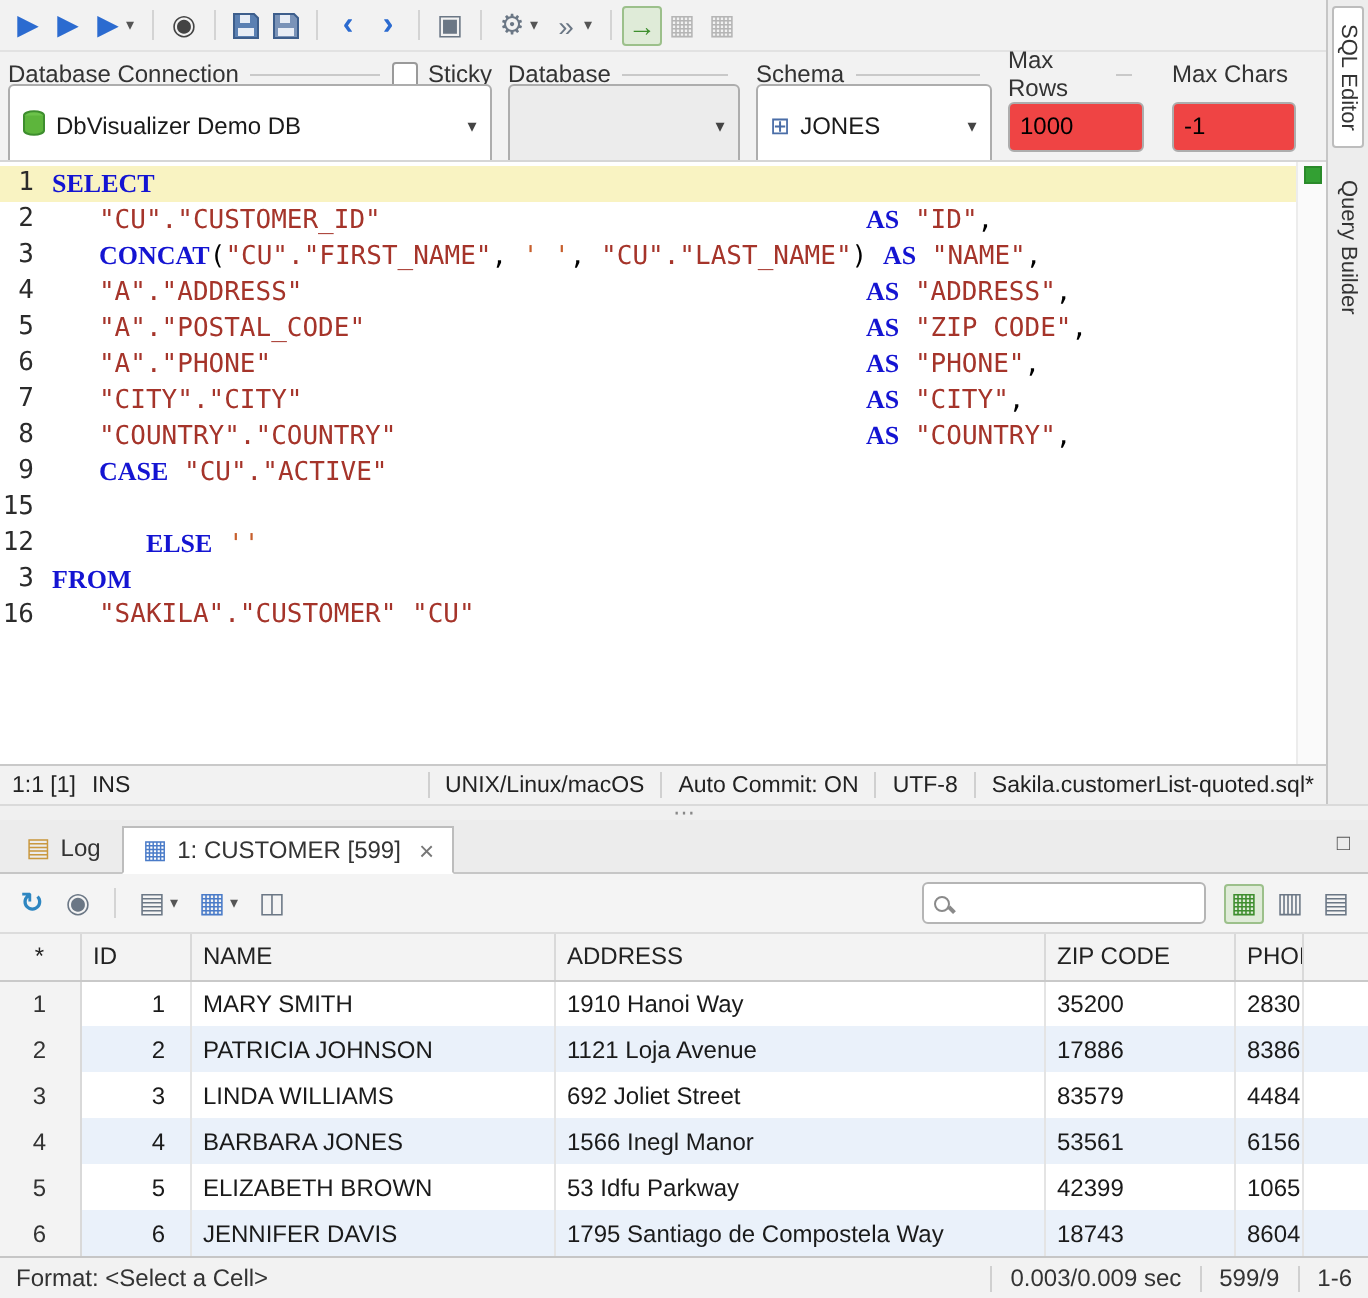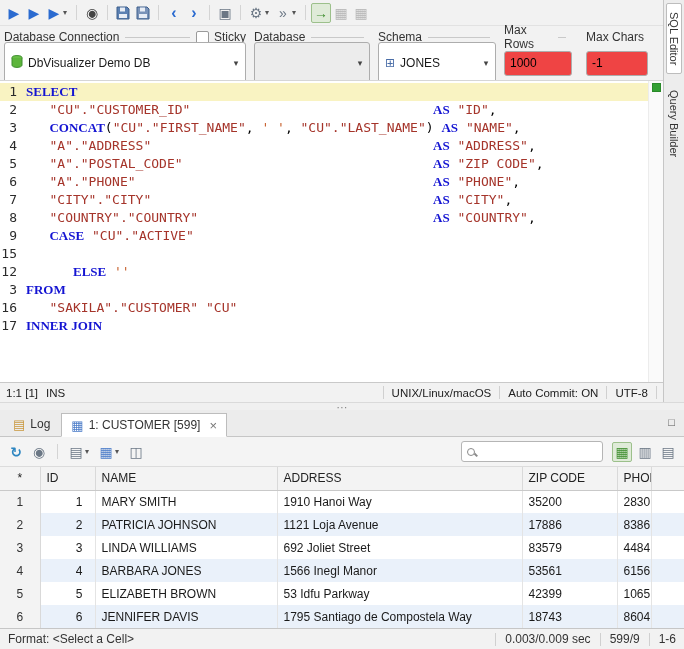--- a/index.html
+++ b/index.html
@@ -206,38 +206,38 @@
             <div class="code-line"><span class="gutter-num">4</span><span><span class="tk-p">   </span><span class="tk-i">"A"."ADDRESS"</span><span class="tk-p">                                    </span><span class="tk-k">AS</span><span class="tk-p"> </span><span class="tk-i">"ADDRESS"</span><span class="tk-p">,</span></span></div>
             <div class="code-line"><span class="gutter-num">5</span><span><span class="tk-p">   </span><span class="tk-i">"A"."POSTAL_CODE"</span><span class="tk-p">                                </span><span class="tk-k">AS</span><span class="tk-p"> </span><span class="tk-i">"ZIP CODE"</span><span class="tk-p">,</span></span></div>
             <div class="code-line"><span class="gutter-num">6</span><span><span class="tk-p">   </span><span class="tk-i">"A"."PHONE"</span><span class="tk-p">                                      </span><span class="tk-k">AS</span><span class="tk-p"> </span><span class="tk-i">"PHONE"</span><span class="tk-p">,</span></span></div>
             <div class="code-line"><span class="gutter-num">7</span><span><span class="tk-p">   </span><span class="tk-i">"CITY"."CITY"</span><span class="tk-p">                                    </span><span class="tk-k">AS</span><span class="tk-p"> </span><span class="tk-i">"CITY"</span><span class="tk-p">,</span></span></div>
             <div class="code-line"><span class="gutter-num">8</span><span><span class="tk-p">   </span><span class="tk-i">"COUNTRY"."COUNTRY"</span><span class="tk-p">                              </span><span class="tk-k">AS</span><span class="tk-p"> </span><span class="tk-i">"COUNTRY"</span><span class="tk-p">,</span></span></div>
             <div class="code-line"><span class="gutter-num">9</span><span><span class="tk-p">   </span><span class="tk-k">CASE</span><span class="tk-p"> </span><span class="tk-i">"CU"."ACTIVE"</span></span></div>
             <div class="code-line"><span class="gutter-num">15</span></div>
             <div class="code-line"><span class="gutter-num">12</span><span><span class="tk-p">      </span><span class="tk-k">ELSE</span><span class="tk-p"> </span><span class="tk-s">''</span></span></div>
             <div class="code-line"><span class="gutter-num">3</span><span><span class="tk-k">FROM</span></span></div>
             <div class="code-line"><span class="gutter-num">16</span><span><span class="tk-p">   </span><span class="tk-i">"SAKILA"."CUSTOMER"</span><span class="tk-p"> </span><span class="tk-i">"CU"</span></span></div>
-            <div class="code-line"><span class="gutter-num">17</span><span><span class="tk-k">INNER JOIN</span></span></div>
           </div>
         <div class="err-strip">
           <span class="health"></span>
         </div>
       </div>
 
       <div class="editor-status">
         <span>1:1 [1]</span>
         <span>INS</span>
         <span class="spacer"></span>
         <span class="es-sep"></span>
         <span>UNIX/Linux/macOS</span>
         <span class="es-sep"></span>
         <span>Auto Commit: ON</span>
         <span class="es-sep"></span>
         <span>UTF-8</span>
         <span class="es-sep"></span>
+        <span>Sakila.customerList-quoted.sql*</span>
       </div>
     </div>
 
     <div class="side-strip">
       <div class="vtab selected">SQL Editor</div>
       <div class="vtab">Query Builder</div>
     </div>
   </div>
 
   <div class="splitter">

